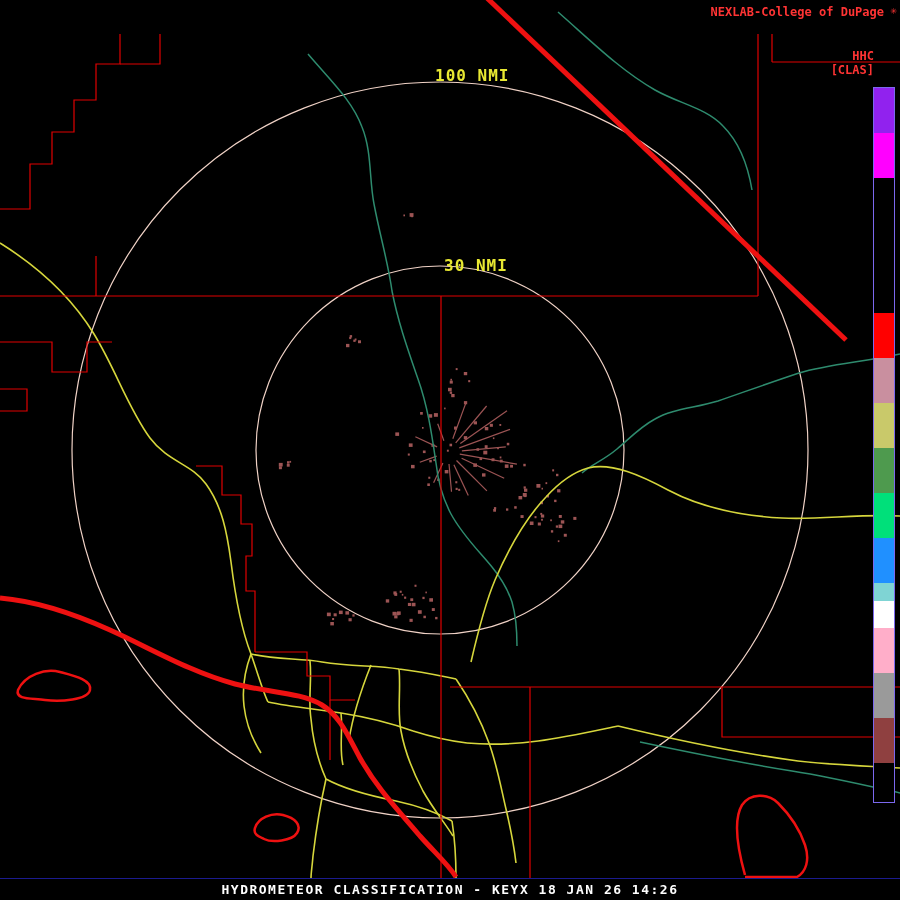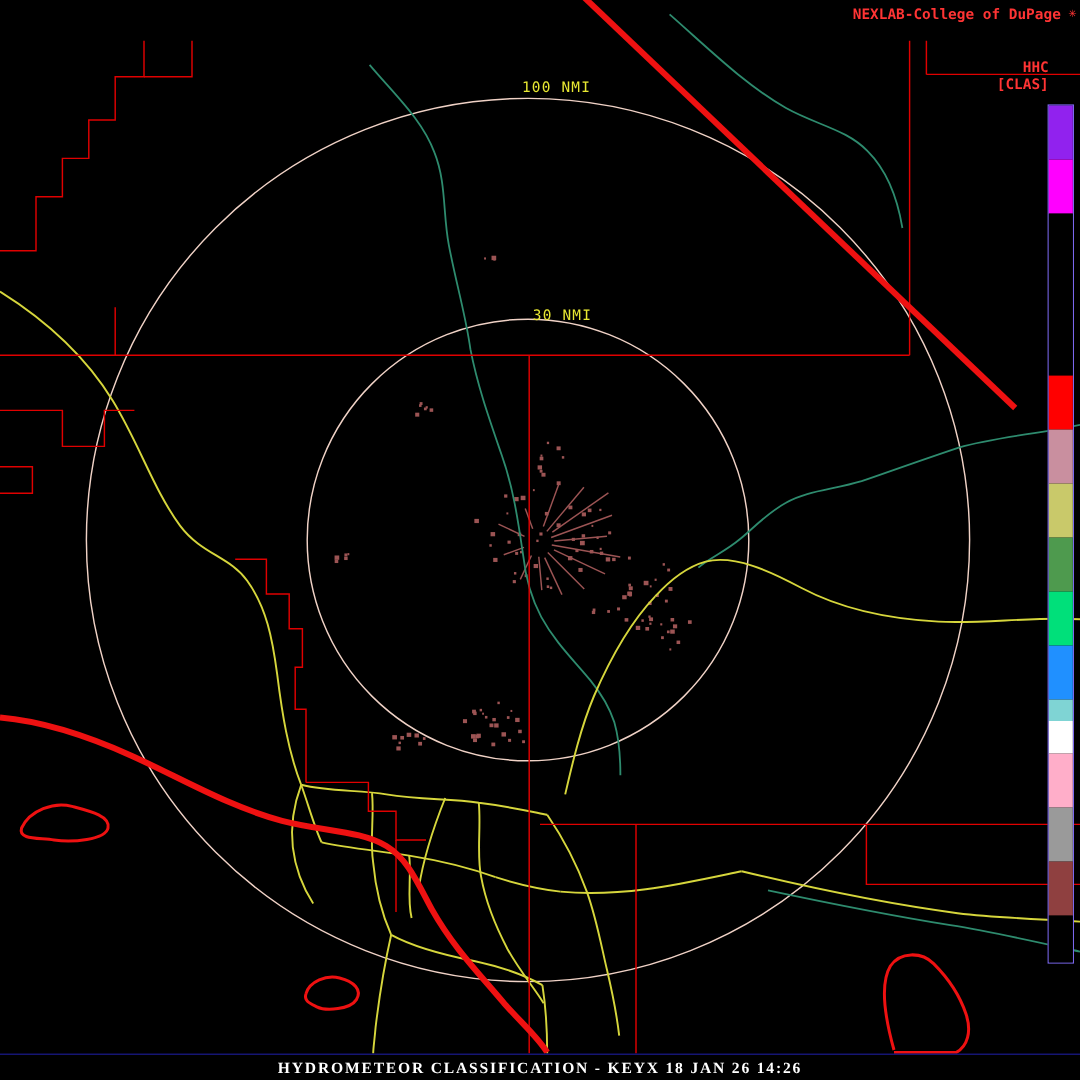--- a/index.html
+++ b/index.html
@@ -4,30 +4,30 @@
 <style>
   html,body{margin:0;padding:0;background:#000;}
   .stage{position:relative;width:900px;height:900px;background:#000;overflow:hidden;
          font-family:"DejaVu Sans Mono","Liberation Mono",monospace;}
   svg{position:absolute;left:0;top:0;}
   .txt{position:absolute;white-space:pre;padding-left:20px;}
   .brand{top:5px;right:16px;font-size:12px;font-weight:bold;}
   .logo{top:4px;right:3px;font-size:11px;}
   .pcode{top:49px;right:26px;font-size:12px;font-weight:bold;}
   .pmode{top:63px;right:26px;font-size:12px;font-weight:bold;text-align:center;}
-  .ring-label{font-size:12px;font-weight:normal;letter-spacing:1px;}
+  .ring-label{font-size:16px;font-weight:bold;letter-spacing:1px;}
   .legend-bar{position:absolute;left:873px;top:87px;width:20px;height:714px;
               border:1px solid #7b68ee;background:#000;}
   .lseg{position:absolute;left:0;width:20px;}
   .legend-labels{position:absolute;left:838px;top:87px;width:30px;height:714px;}
   .llab{position:absolute;right:2px;font-size:12px;font-weight:bold;}
   .caption-bar{position:absolute;left:0;bottom:0;width:900px;height:21px;background:#000;
                border-top:1px solid #1b1b8f;text-align:center;}
   .caption{display:inline-block;margin-top:3px;font-size:13px;font-weight:bold;
-           letter-spacing:1.5px;color:#fff;font-family:Liberation Serif, serif;}
+           letter-spacing:1.5px;color:#fff;}
 </style>
 </head>
 <body>
 
 <div class="stage">
 
   <svg width="900" height="900" viewBox="0 0 900 900">
 
     <g fill="none" stroke-width="1.2" stroke="#f0d2c6">
       <circle cx="440" cy="450" r="368"></circle>

